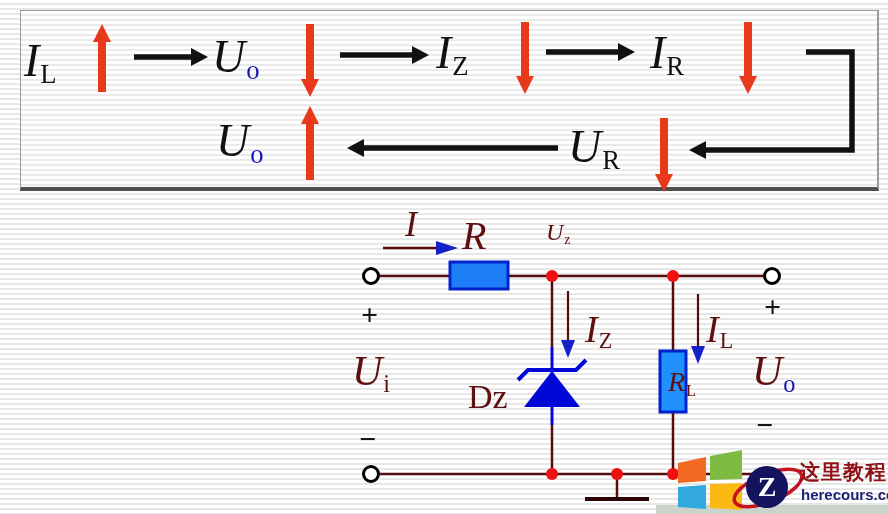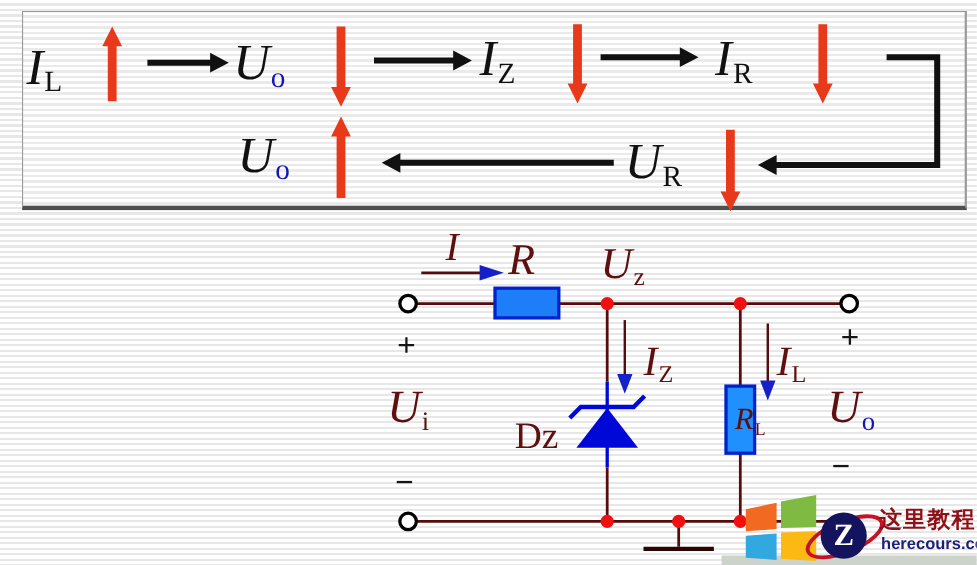--- a/index.html
+++ b/index.html
@@ -124,21 +124,21 @@
   <div class="sym flow-sym" style="left:24px;top:38px"><span>I</span><span class="s">L</span></div>
   <div class="sym flow-sym" style="left:212px;top:34px"><span>U</span><span class="s s-blue">o</span></div>
   <div class="sym flow-sym" style="left:436px;top:30px"><span>I</span><span class="s">Z</span></div>
   <div class="sym flow-sym" style="left:650px;top:30px"><span>I</span><span class="s">R</span></div>
   <div class="sym flow-sym" style="left:216px;top:118px"><span>U</span><span class="s s-blue">o</span></div>
   <div class="sym flow-sym" style="left:568px;top:124px"><span>U</span><span class="s">R</span></div>
 
 
   <div class="sym c-sym" style="left:405px;top:206px;font-size:36px"><span>I</span></div>
   <div class="sym c-sym" style="left:462px;top:216px;font-size:40px"><span>R</span></div>
-  <div class="sym c-sym" style="left:546px;top:220px;font-size:40px"><span>U</span><span class="s">z</span></div>
+  <div class="sym c-sym" style="left:546px;top:220px;font-size:24px"><span>U</span><span class="s">z</span></div>
   <div class="sym c-sym" style="left:585px;top:310px;font-size:38px"><span>I</span><span class="s">Z</span></div>
   <div class="sym c-sym upright" style="left:468px;top:360px;font-size:34px"><span>Dz</span></div>
   <div class="sym c-sym" style="left:706px;top:310px;font-size:38px"><span>I</span><span class="s">L</span></div>
   <div class="sym c-sym" style="left:668px;top:368px;font-size:28px"><span>R</span><span class="s">L</span></div>
   <div class="sym c-sym" style="left:352px;top:350px;font-size:42px"><span>U</span><span class="s">i</span></div>
   <div class="sym c-sym" style="left:752px;top:350px;font-size:42px"><span>U</span><span class="s s-blue">o</span></div>
 
   <div class="sign" style="left:361px;top:300px">+</div>
   <div class="sign" style="left:359px;top:424px">−</div>
   <div class="sign" style="left:764px;top:292px">+</div>

